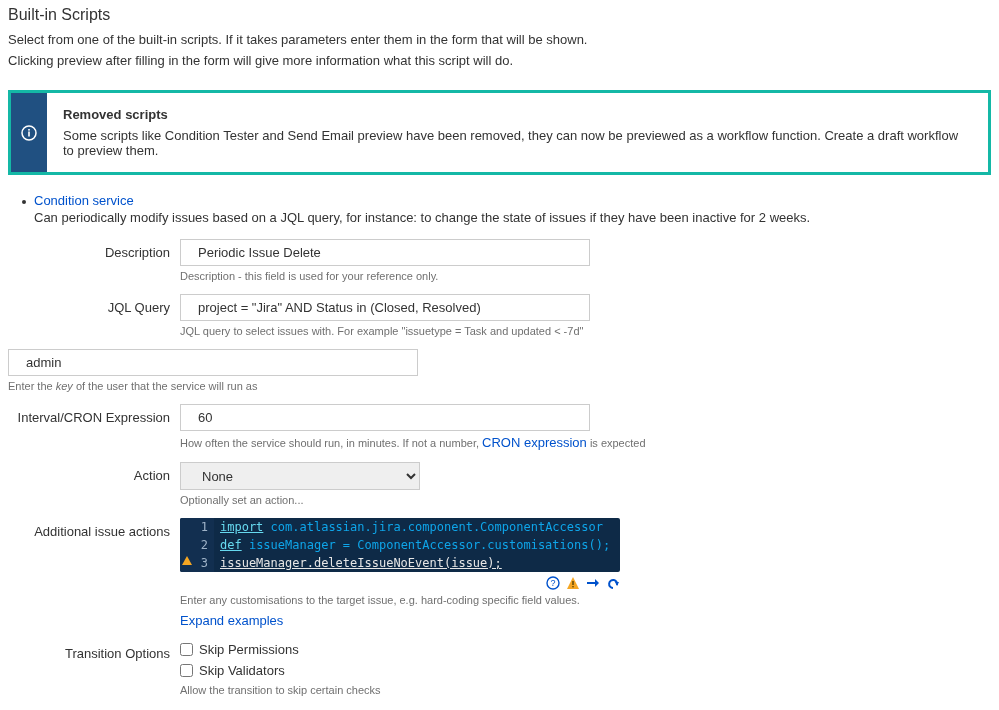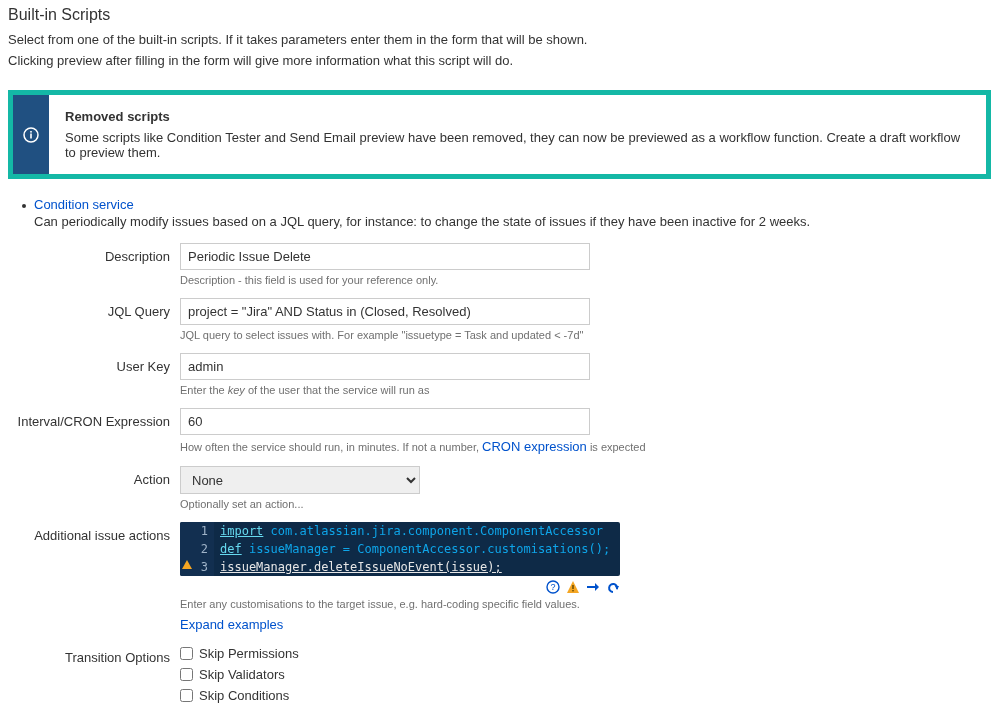--- a/index.html
+++ b/index.html
@@ -22,21 +22,21 @@
   }
   .intro-line {
     font-size: 13px;
     color: #333;
     margin: 6px 0 0 0;
   }
 
   
   .info-banner {
     display: flex;
-    border: 5px solid #14b8a6;
+    border: 3px solid #14b8a6;
     margin: 22px 0 12px 0;
     background: #fff;
   }
   .info-banner .stripe {
     width: 36px;
     background: #205081;
     display: flex;
     align-items: center;
     justify-content: center;
     color: #fff;
@@ -100,21 +100,21 @@
   }
   .field-col {
     flex: 1;
   }
   input.text, select.sel {
     width: 410px;
     box-sizing: border-box;
     border: 1px solid #ccc;
     border-radius: 0;
     font-size: 13px;
-    padding: 5px 7px;
+    padding: 5px 17px;
     color: #333;
     font-family: inherit;
   }
   select.sel {
     width: 240px;
     height: 28px;
   }
   .help {
     font-size: 11px;
     color: #707070;
@@ -226,21 +226,20 @@
 
     <div class="form-row">
       <div class="label-col">JQL Query</div>
       <div class="field-col">
         <input class="text" type="text" value="project = &quot;Jira&quot; AND Status in (Closed, Resolved)" style="">
         <div class="help">JQL query to select issues with. For example "issuetype = Task and updated &lt; -7d"</div>
       </div>
     </div>
 
     <div class="form-row">
-      <div class="label-col">User Key</div>
       <div class="field-col">
         <input class="text" type="text" value="admin" style="">
         <div class="help">
           <span>Enter the </span><em>key</em><span> of the user that the service will run as</span>
         </div>
       </div>
     </div>
 
     <div class="form-row">
       <div class="label-col">Interval/CRON Expression</div>
@@ -320,22 +319,18 @@
       <div class="label-col">Transition Options</div>
       <div class="field-col">
         <label class="check-row">
           <input type="checkbox" style="">
           <span>Skip Permissions</span>
         </label>
         <label class="check-row">
           <input type="checkbox" style="">
           <span>Skip Validators</span>
         </label>
-        <label class="check-row">
-          <input type="checkbox" style="">
-          <span>Skip Conditions</span>
-        </label>
         <div class="help">Allow the transition to skip certain checks</div>
       </div>
     </div>
 
   </div>
 </div>
 
 </body></html>

